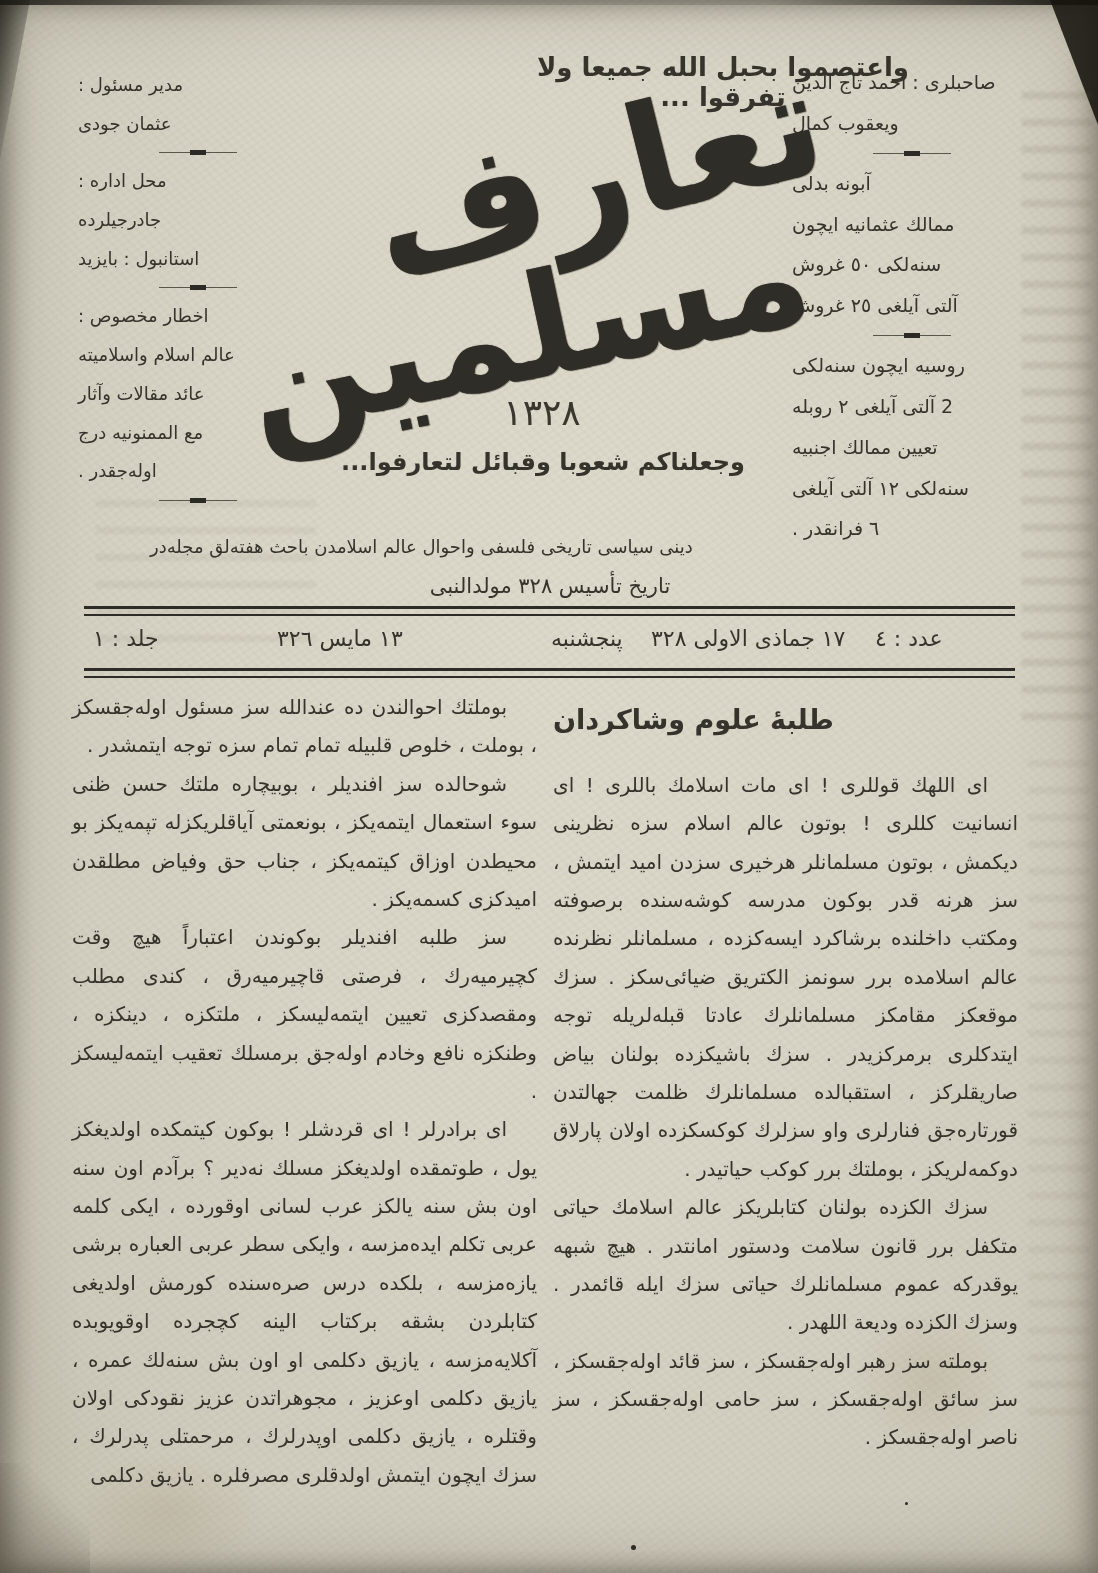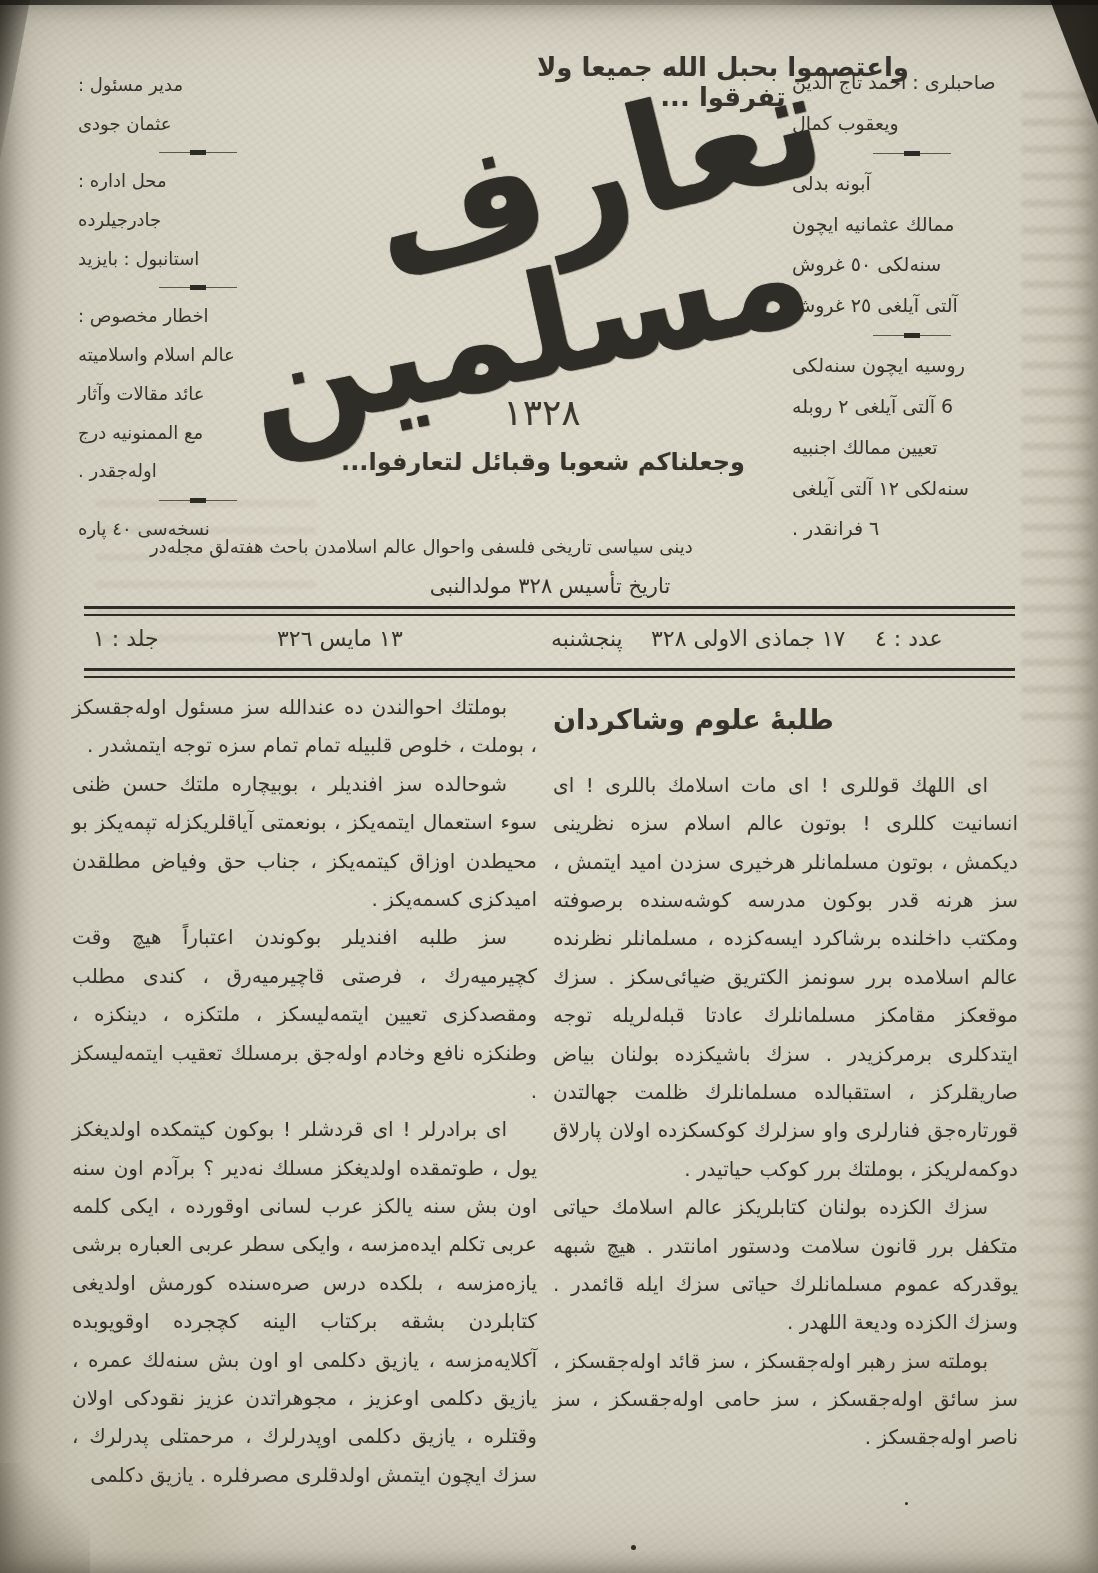--- a/index.html
+++ b/index.html
@@ -112,34 +112,33 @@
     <div>محل اداره :</div>
     <div>جادرجيلرده</div>
     <div>استانبول : بايزيد</div>
     <div class="mini-rule"></div>
     <div>اخطار مخصوص :</div>
     <div>عالم اسلام واسلاميته</div>
     <div>عائد مقالات وآثار</div>
     <div>مع الممنونيه درج</div>
     <div>اوله‌جقدر .</div>
     <div class="mini-rule"></div>
-    <div>نسخه‌سى ٤٠ پاره</div>
   </div>
 
   <div class="info-col info-right">
     <div>صاحبلرى : احمد تاج الدين</div>
     <div>ويعقوب كمال</div>
     <div class="mini-rule"></div>
     <div>آبونه بدلى</div>
     <div>ممالك عثمانيه ايچون</div>
     <div>سنه‌لكى ٥٠ غروش</div>
     <div>آلتى آيلغى ٢٥ غروش</div>
     <div class="mini-rule"></div>
     <div>روسيه ايچون سنه‌لكى</div>
-    <div>6 آلتى آيلغى ٢ روبله</div>
+    <div>2 آلتى آيلغى ٢ روبله</div>
     <div>تعيين ممالك اجنبيه</div>
     <div>سنه‌لكى ١٢ آلتى آيلغى</div>
     <div>٦ فرانقدر .</div>
   </div>
 
   <div class="masthead">
     <span class="mast-word mast-1">تعارف</span>
     <span class="mast-word mast-2">مسلمين</span>
   </div>
   <div class="mast-year">١٣٢٨</div>

